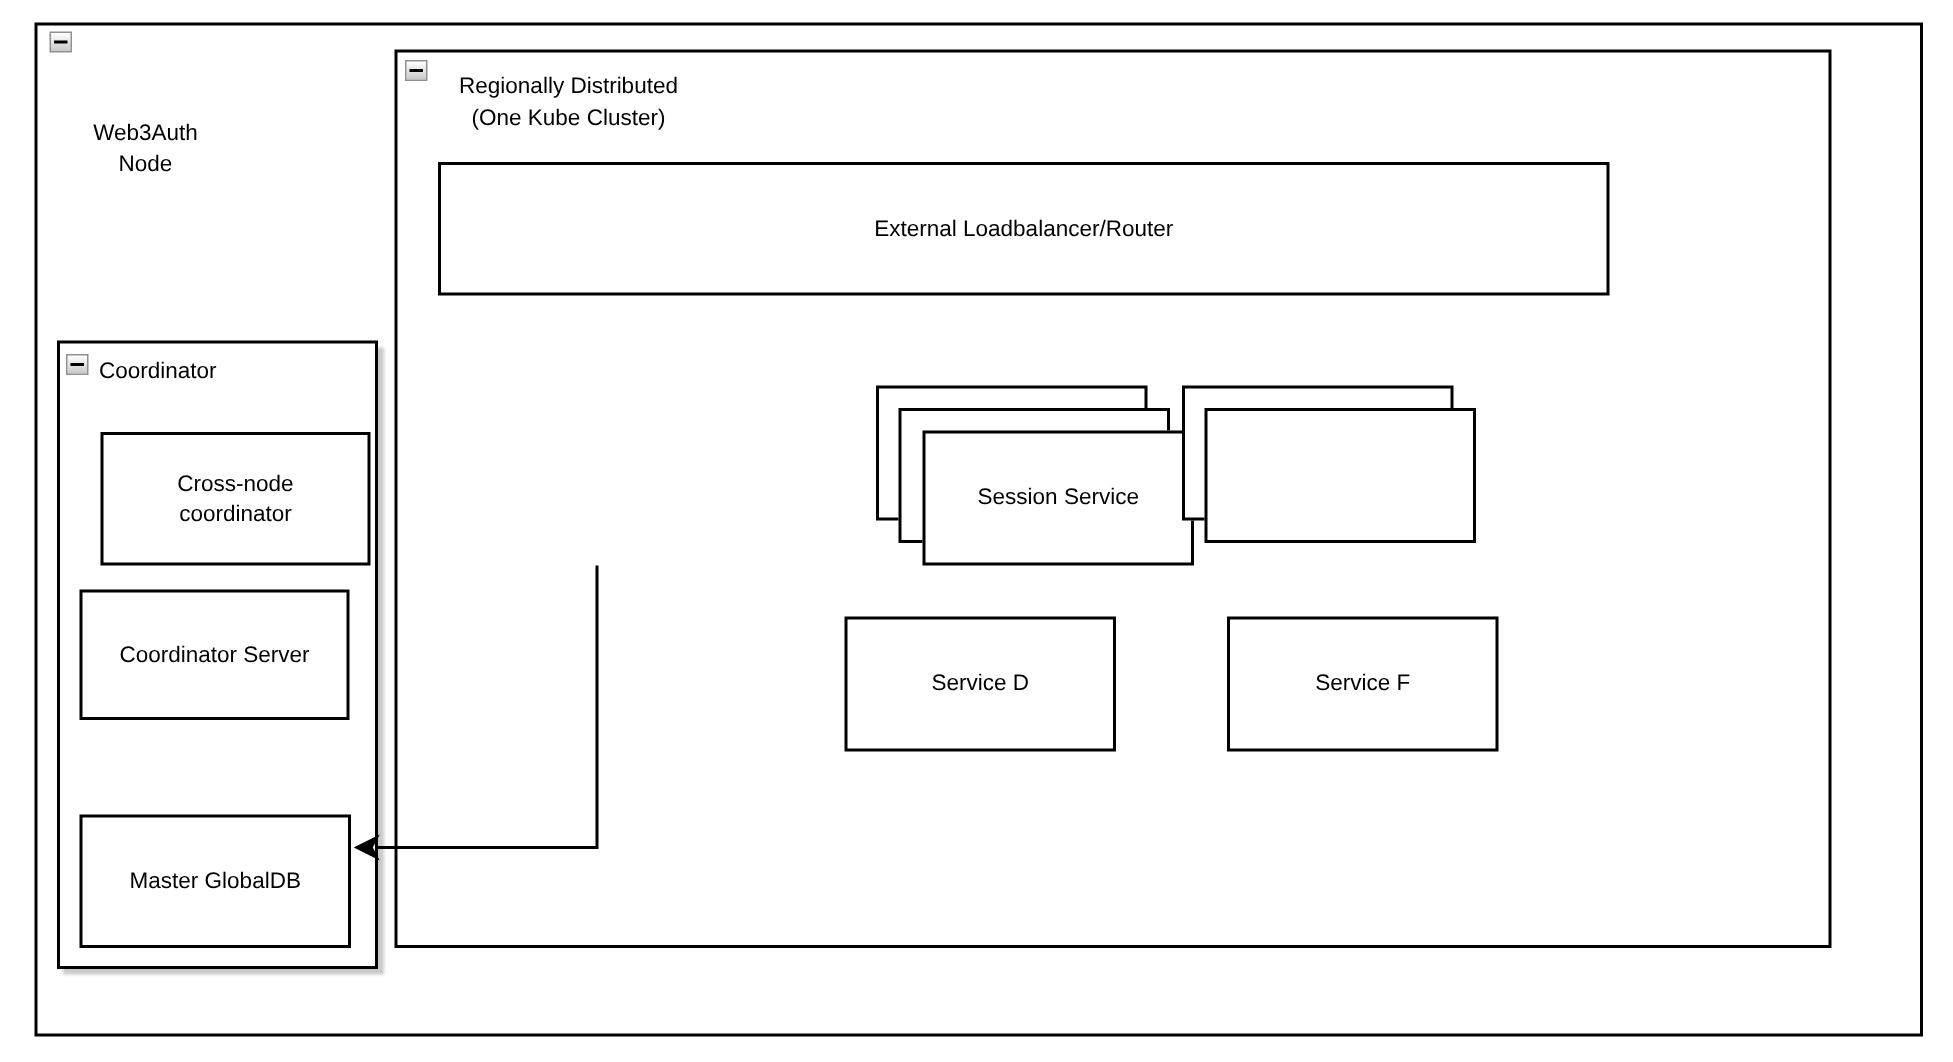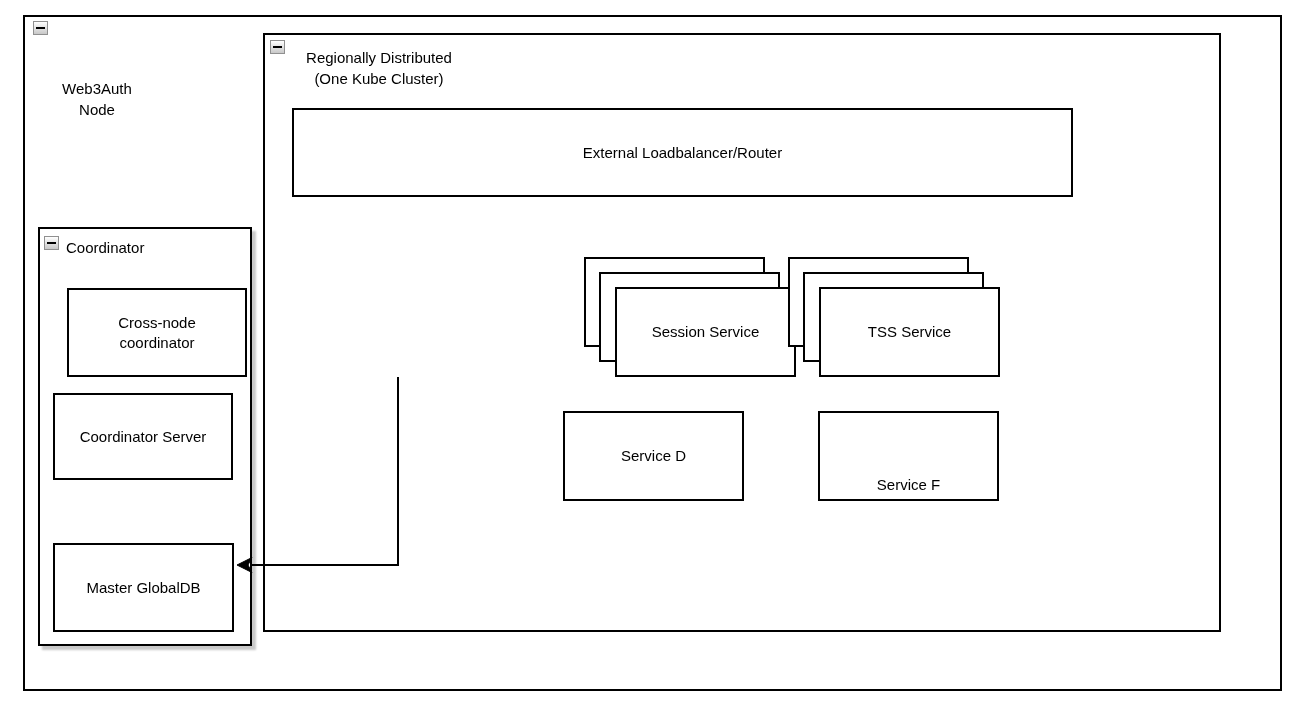--- a/index.html
+++ b/index.html
@@ -109,30 +109,27 @@
     <div class="box back1"></div>
     <div class="box back2"></div>
     <div class="box front">
       <span>Session Service</span>
     </div>
   </div>
 
   <div class="stack" style="left:788px; top:257px; width:212px; height:120px;">
     <div class="box back1"></div>
     <div class="box back2"></div>
-    <div class="box front">
-      <span>TSS Service</span>
-    </div>
   </div>
 
   <div class="box" style="left:563px; top:411px; width:181px; height:90px;text-align:right;">
     <span>Service D</span>
   </div>
 
-  <div class="box" style="left:818px; top:411px; width:181px; height:90px;align-items:flex-end;">
+  <div class="box" style="left:818px; top:411px; width:181px; height:90px;">
     <span>Service F</span>
   </div>
 
   <div class="container shadowed" style="left:38px; top:227px; width:214px; height:419px;"></div>
   <div class="collapse-btn" style="left:44px; top:236px;">
     <span class="minus-bar"></span>
   </div>
   <div class="ctr-label" style="left:66px; top:237px;">
     <span>Coordinator</span>
   </div>

